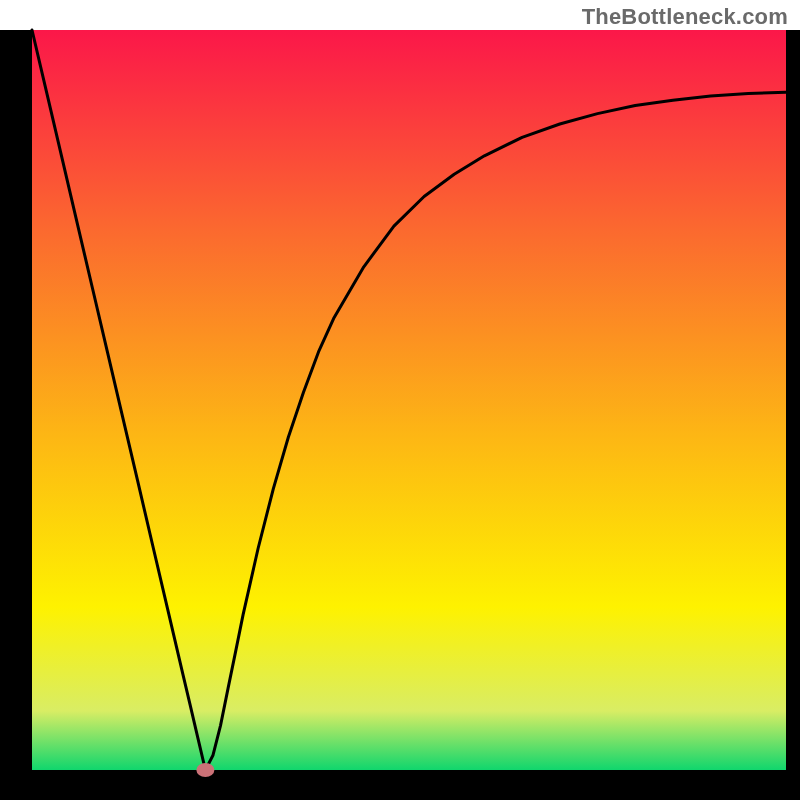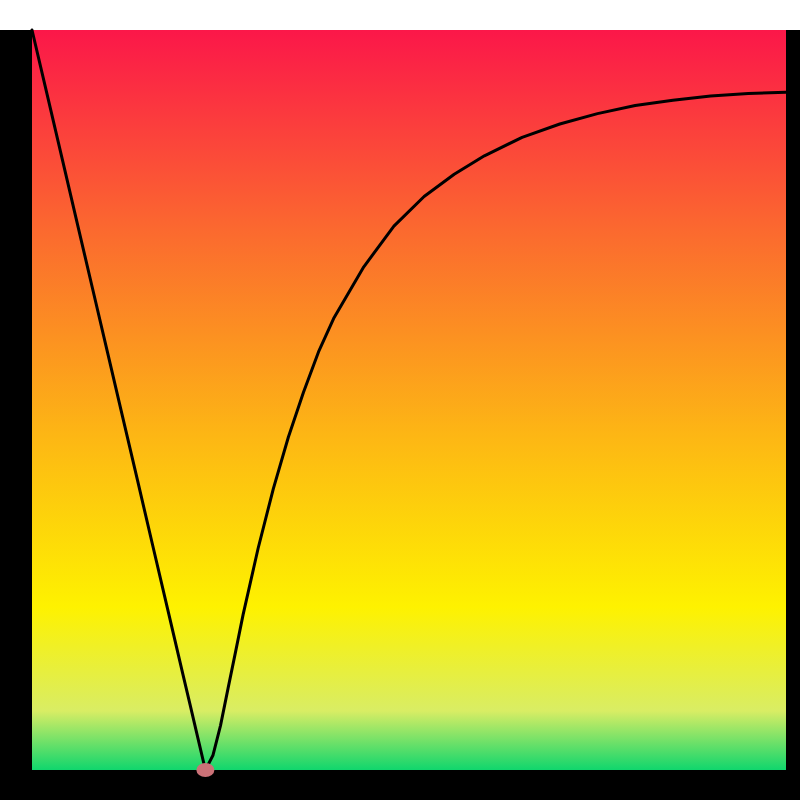--- a/index.html
+++ b/index.html
@@ -29,20 +29,21 @@
   svg.chart {
     position: absolute;
     left: 0;
     top: 0;
   }
 </style>
 </head>
 <body>
 
 <div class="container">
+  <div class="watermark">TheBottleneck.com</div>
   <svg class="chart" width="800" height="800" viewBox="0 0 800 800">
     <defs>
       <linearGradient id="bgGrad" x1="0" y1="0" x2="0" y2="1">
         <stop id="g0" offset="0%" stop-color="#fb1749"></stop>
         <stop id="g1" offset="28%" stop-color="#fb6c2e"></stop>
         <stop id="g2" offset="55%" stop-color="#fdb714"></stop>
         <stop id="g3" offset="78%" stop-color="#fef200"></stop>
         <stop id="g4" offset="92%" stop-color="#d9ed64"></stop>
         <stop id="g5" offset="100%" stop-color="#10d66d"></stop>
       </linearGradient>

